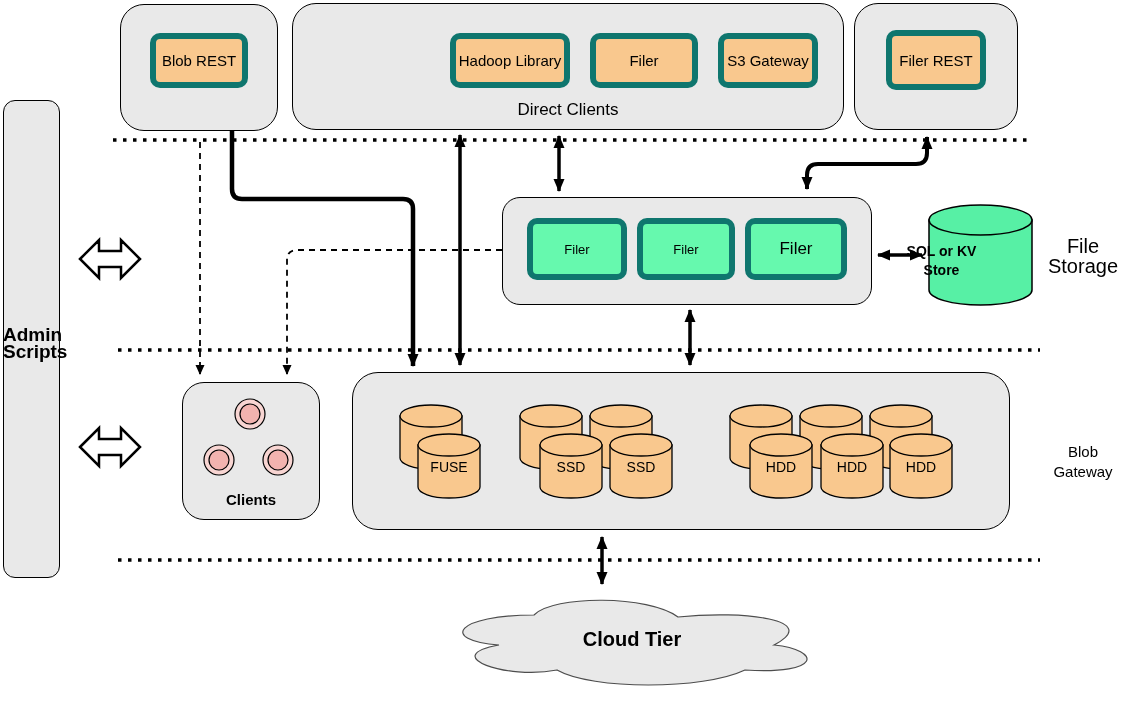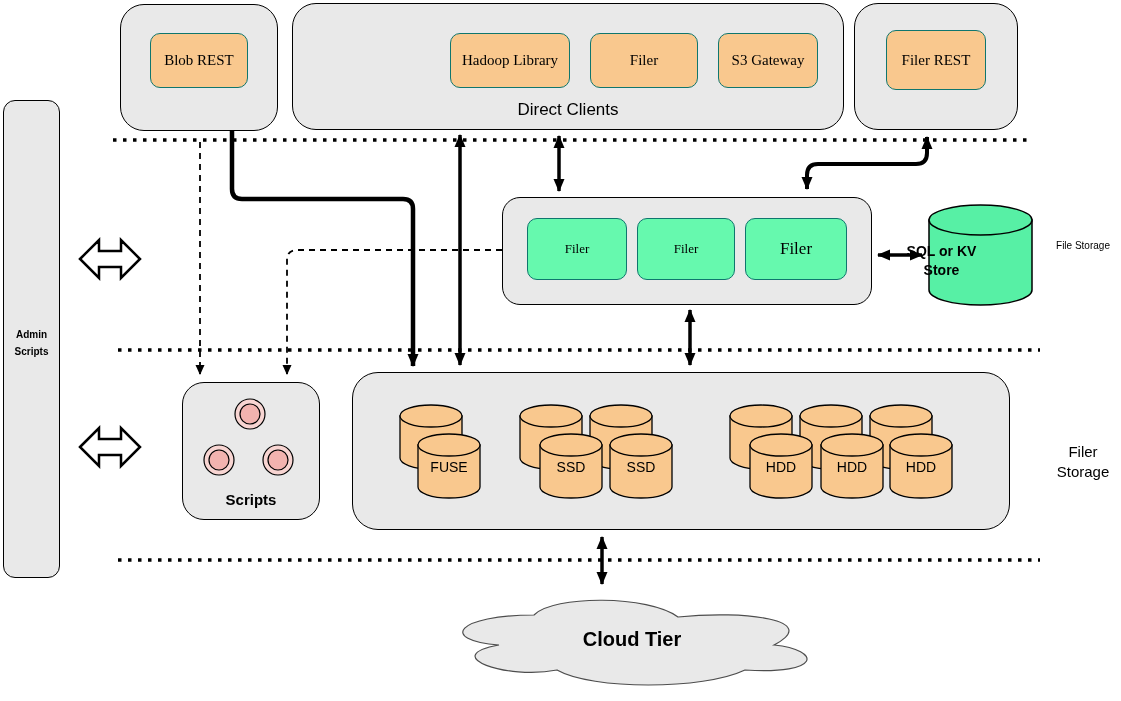--- a/index.html
+++ b/index.html
@@ -13,23 +13,23 @@
   html,body{margin:0;padding:0;background:#fff;}
   .canvas{
     position:relative;width:1121px;height:701px;background:#fff;overflow:hidden;
     font-family:"Liberation Sans",sans-serif;color:#000;
   }
   .container{
     position:absolute;background:var(--node_gray);border:1px solid #000;
     box-sizing:border-box;z-index:1;
   }
   .node{
-    position:absolute;background:var(--accent_orange);border:1px solid #0f766e;
+    position:absolute;background:var(--accent_orange);border:6px solid #0f766e;
     border-radius:10px;box-sizing:border-box;display:flex;align-items:center;
-    justify-content:center;font-size:15px;z-index:3;font-family:Liberation Serif, serif;
+    justify-content:center;font-size:15px;z-index:3;
   }
   .node.green{background:var(--filer_green);}
   .overlay{position:absolute;left:0;top:0;z-index:2;pointer-events:none;}
   .lbl{position:absolute;text-align:center;z-index:3;line-height:18px;}
   .bold{font-weight:bold;}
   .cyl-o{fill:var(--accent_orange);stroke:#000;stroke-width:1.3;}
   .cyl-g{fill:var(--store_green);stroke:#000;stroke-width:1.5;}
 </style>
 </head>
 <body>
@@ -147,25 +147,25 @@
   <div class="node" style="left:150px;top:33px;width:98px;height:55px;">Blob REST</div>
   <div class="node" style="left:450px;top:33px;width:120px;height:55px;">Hadoop Library</div>
   <div class="node" style="left:590px;top:33px;width:108px;height:55px;">Filer</div>
   <div class="node" style="left:718px;top:33px;width:100px;height:55px;">S3 Gateway</div>
   <div class="node" style="left:886px;top:30px;width:100px;height:60px;">Filer REST</div>
   <div class="node green" style="left:527px;top:218px;width:100px;height:62px;font-size:13px;">Filer</div>
   <div class="node green" style="left:637px;top:218px;width:98px;height:62px;font-size:13px;">Filer</div>
   <div class="node green" style="left:745px;top:218px;width:102px;height:62px;font-size:17px;">Filer</div>
 
   <div class="lbl" style="left:292px;top:101px;width:552px;font-size:17px;">Direct Clients</div>
-  <div class="lbl bold" style="left:3px;top:326px;width:57px;font-size:10px;line-height:17px;">Admin Scripts</div>
-  <div class="lbl bold" style="left:182px;top:491px;width:138px;font-size:15px;">Scripts</div>
+  <div class="lbl bold" style="left:3px;top:326px;width:57px;font-size:19px;line-height:17px;">Admin Scripts</div>
+  <div class="lbl bold" style="left:182px;top:491px;width:138px;font-size:15px;">Clients</div>
   <div class="lbl bold" style="left:890px;top:242px;width:103px;font-size:14px;line-height:19px;">SQL or KV Store</div>
-  <div class="lbl" style="left:1044px;top:236px;width:78px;font-size:10px;line-height:20px;">File Storage</div>
-  <div class="lbl" style="left:1044px;top:442px;width:78px;font-size:15px;line-height:20px;">Filer Storage</div>
+  <div class="lbl" style="left:1044px;top:236px;width:78px;font-size:20px;line-height:20px;">File Storage</div>
+  <div class="lbl" style="left:1044px;top:442px;width:78px;font-size:15px;line-height:20px;">Blob Gateway</div>
   <div class="lbl" style="left:418px;top:458px;width:62px;font-size:14px;">FUSE</div>
   <div class="lbl" style="left:540px;top:458px;width:62px;font-size:14px;">SSD</div>
   <div class="lbl" style="left:610px;top:458px;width:62px;font-size:14px;">SSD</div>
   <div class="lbl" style="left:750px;top:458px;width:62px;font-size:14px;">HDD</div>
   <div class="lbl" style="left:821px;top:458px;width:62px;font-size:14px;">HDD</div>
   <div class="lbl" style="left:890px;top:458px;width:62px;font-size:14px;">HDD</div>
   <div class="lbl bold" style="left:532px;top:630px;width:200px;font-size:20px;">Cloud Tier</div>
 
 </div>
 

